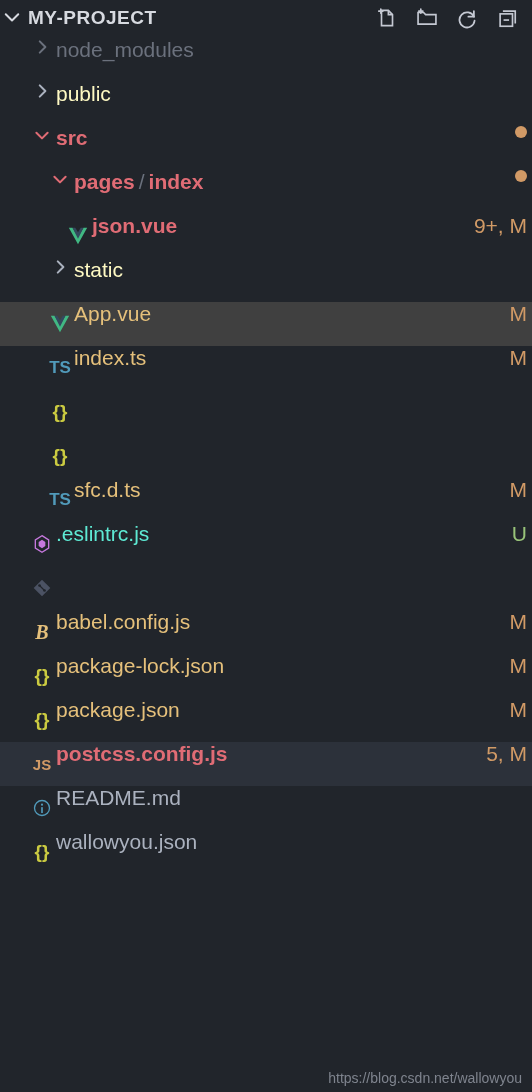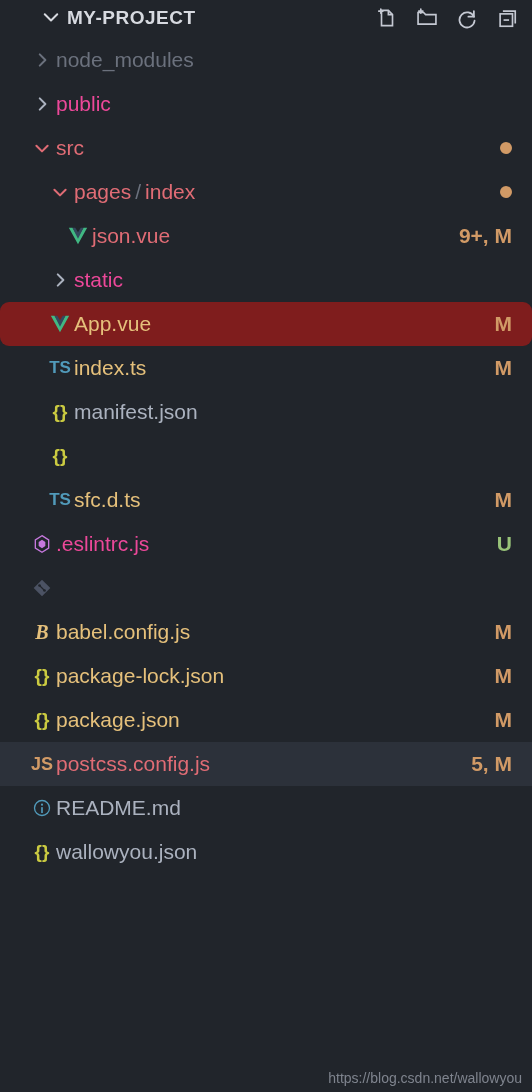--- a/index.html
+++ b/index.html
@@ -11,21 +11,20 @@
     color: #abb2bf;
     font-size: 21px;
     overflow: hidden;
     position: relative;
   }
   .header {
     display: flex;
     align-items: center;
     padding: 4px 8px 4px 0px;
     height: 36px;
-    margin-left: 39px;
   }
   .header-title-wrap {
     display: flex;
     align-items: center;
     flex: 1;
     gap: 6px;
     padding-left: 2px;
   }
   .header-title {
     font-weight: 700;
@@ -39,40 +38,39 @@
     padding-right: 6px;
   }
   .icon {
     display: inline-flex;
     align-items: center;
     justify-content: center;
   }
   .tree { padding-top: 2px; }
   .row {
     display: flex;
-    align-items: center;
     height: 44px;
-    padding-right: 20px;
+    padding-right: 5px;
     position: relative;
   }
-  .row.selected { background: #7f1d1d; border-radius: 9px; }
+  .row.selected { background: #404040; }
   .row.dim-selected { background: #2c313a; }
   .indent { display: inline-block; flex-shrink: 0; }
   .chev { width: 28px; display: inline-flex; justify-content: center; flex-shrink: 0; }
   .ficon { width: 28px; display: inline-flex; justify-content: center; align-items: center; flex-shrink: 0; }
   .label { flex: 1; white-space: nowrap; }
-  .status { color: #d19a66; font-weight: 700; margin-left: 8px; }
+  .status { color: #d19a66; font-weight: 400; margin-left: 8px; }
   .status.green { color: #98c379; }
   .dot { width: 12px; height: 12px; border-radius: 50%; background: #d19a66; flex-shrink: 0; }
   .sep { color: #6b717d; margin: 0 4px; }
   .clr-dim { color: #6b717d; }
   .clr-mod-light { color: #e5c07b; }
-  .clr-unt { color: #ec4899; }
-  .clr-red { color: #e06c75; }
-  .strong { color: #ec4899; }
+  .clr-unt { color: #5eead4; }
+  .clr-red { color: #e06c75; font-weight: bold; }
+  .strong { color: #fef9c3; }
   .footer-url {
     position: absolute;
     bottom: 6px;
     right: 10px;
     font-size: 14px;
     color: #7f848e;
   }
   svg { display: block; }
 </style>
 </head>
@@ -204,21 +202,20 @@
       </span>
     <span class="label clr-mod-light">index.ts</span>
     <span class="status">M</span>
   </div>
 
   <div class="row">
     <span class="indent" style="width:46px"></span>
     <span class="ficon">
         <span style="color:#cbcb41;font-weight:700;font-size:19px;">{}</span>
       </span>
-    <span class="label">manifest.json</span>
   </div>
 
   <div class="row">
     <span class="indent" style="width:46px"></span>
     <span class="ficon">
         <span style="color:#cbcb41;font-weight:700;font-size:19px;">{}</span>
       </span>
   </div>
 
   <div class="row">
@@ -278,21 +275,21 @@
     <span class="ficon">
         <span style="color:#cbcb41;font-weight:700;font-size:19px;">{}</span>
       </span>
     <span class="label clr-mod-light">package.json</span>
     <span class="status">M</span>
   </div>
 
   <div class="row dim-selected">
     <span class="indent" style="width:28px"></span>
     <span class="ficon">
-        <span style="color:#d19a66;font-weight:700;font-size:18px;">JS</span>
+        <span style="color:#d19a66;font-weight:700;font-size:15px;">JS</span>
       </span>
     <span class="label clr-red">postcss.config.js</span>
     <span class="status">5, M</span>
   </div>
 
   <div class="row">
     <span class="indent" style="width:28px"></span>
     <span class="ficon">
         <svg width="20" height="20" viewBox="0 0 24 24">
           <circle cx="12" cy="12" r="9" fill="none" stroke="#519aba" stroke-width="1.6"></circle>

